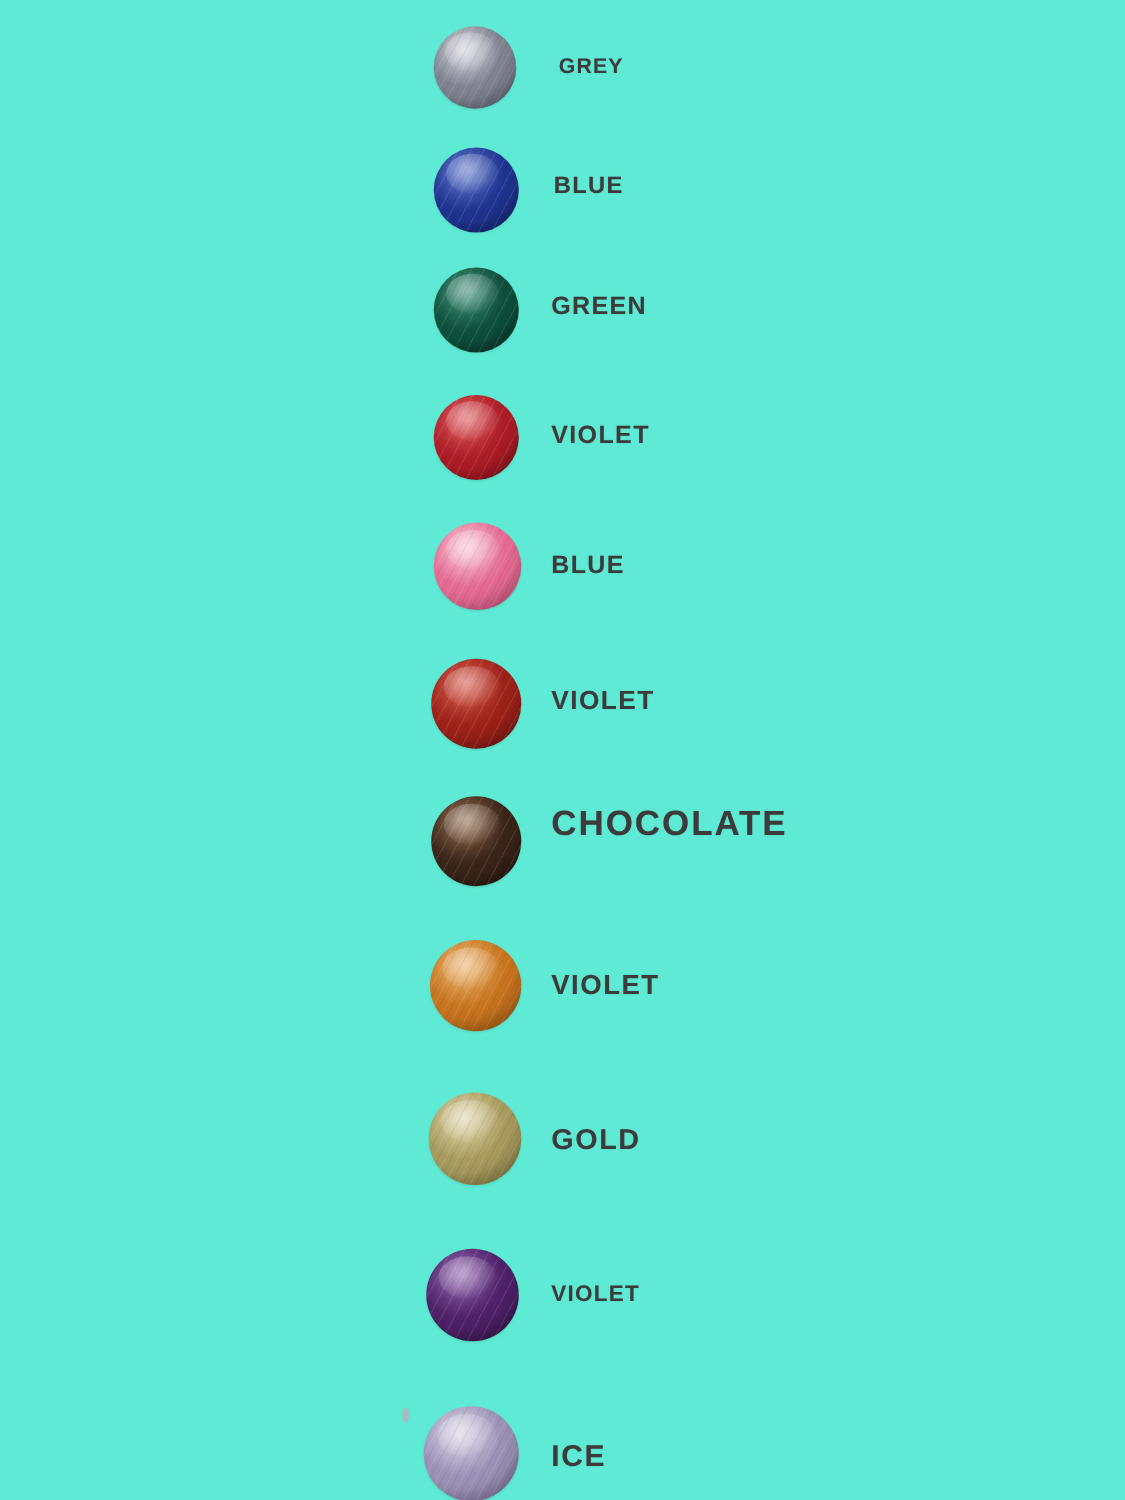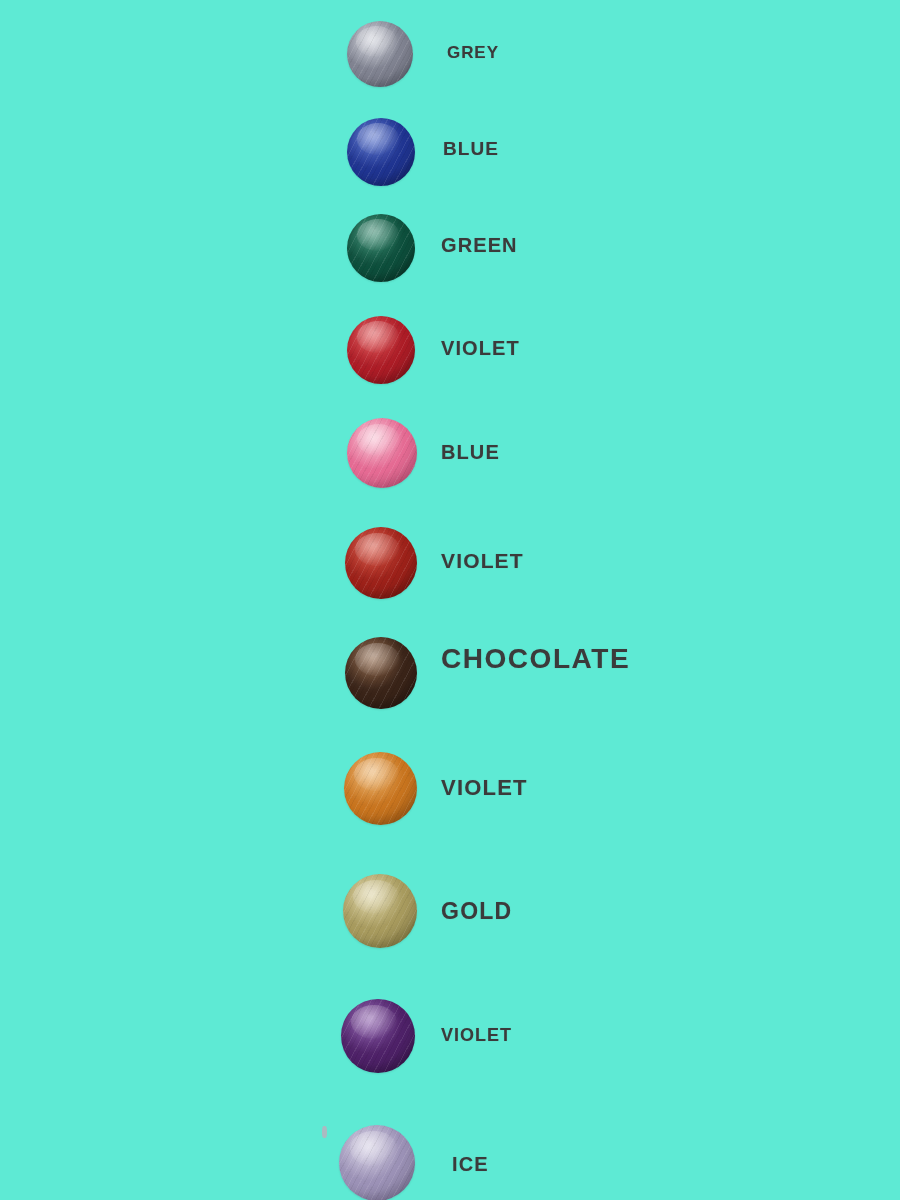--- a/index.html
+++ b/index.html
@@ -129,16 +129,16 @@
     <div class="swatch-row" style="left: 0px; top: 0px; width: 900px; height: 0px;">
       <div class="swatch" style="position: absolute; left: 343px; top: 874px; width: 74px; height: 74px; background: radial-gradient(circle at 38% 30%, rgb(216, 205, 151) 0%, rgb(167, 154, 93) 46%, rgb(167, 154, 93) 62%, rgb(114, 103, 47) 100%);"></div>
       <div class="swatch-label" style="position: absolute; left: 441px; top: 900px; font-size: 23px; color: rgb(59, 59, 59);">GOLD</div>
     </div>
     <div class="swatch-row" style="left: 0px; top: 0px; width: 900px; height: 0px;">
       <div class="swatch" style="position: absolute; left: 341px; top: 999px; width: 74px; height: 74px; background: radial-gradient(circle at 38% 30%, rgb(123, 70, 160) 0%, rgb(78, 33, 104) 46%, rgb(78, 33, 104) 62%, rgb(42, 14, 59) 100%);"></div>
       <div class="swatch-label" style="position: absolute; left: 441px; top: 1026px; font-size: 18px; color: rgb(59, 59, 59);">VIOLET</div>
     </div>
     <div class="swatch-row" style="left: 0px; top: 0px; width: 900px; height: 0px;">
       <div class="swatch" style="position: absolute; left: 339px; top: 1125px; width: 76px; height: 76px; background: radial-gradient(circle at 38% 30%, rgb(207, 201, 224) 0%, rgb(155, 145, 182) 46%, rgb(155, 145, 182) 62%, rgb(109, 99, 135) 100%);"></div>
-      <div class="swatch-label" style="position: absolute; left: 452px; top: 1154px; font-size: 20px; color: rgb(59, 59, 59);">ICE</div>
+      <div class="swatch-label" style="position: absolute; left: 441px; top: 1154px; font-size: 24px; color: rgb(59, 59, 59);">ICE</div>
     </div>
     <div class="speck" style="left: 322px; top: 1126px; width: 5px; height: 12px;"></div>
   </div>
 
 </body></html>

